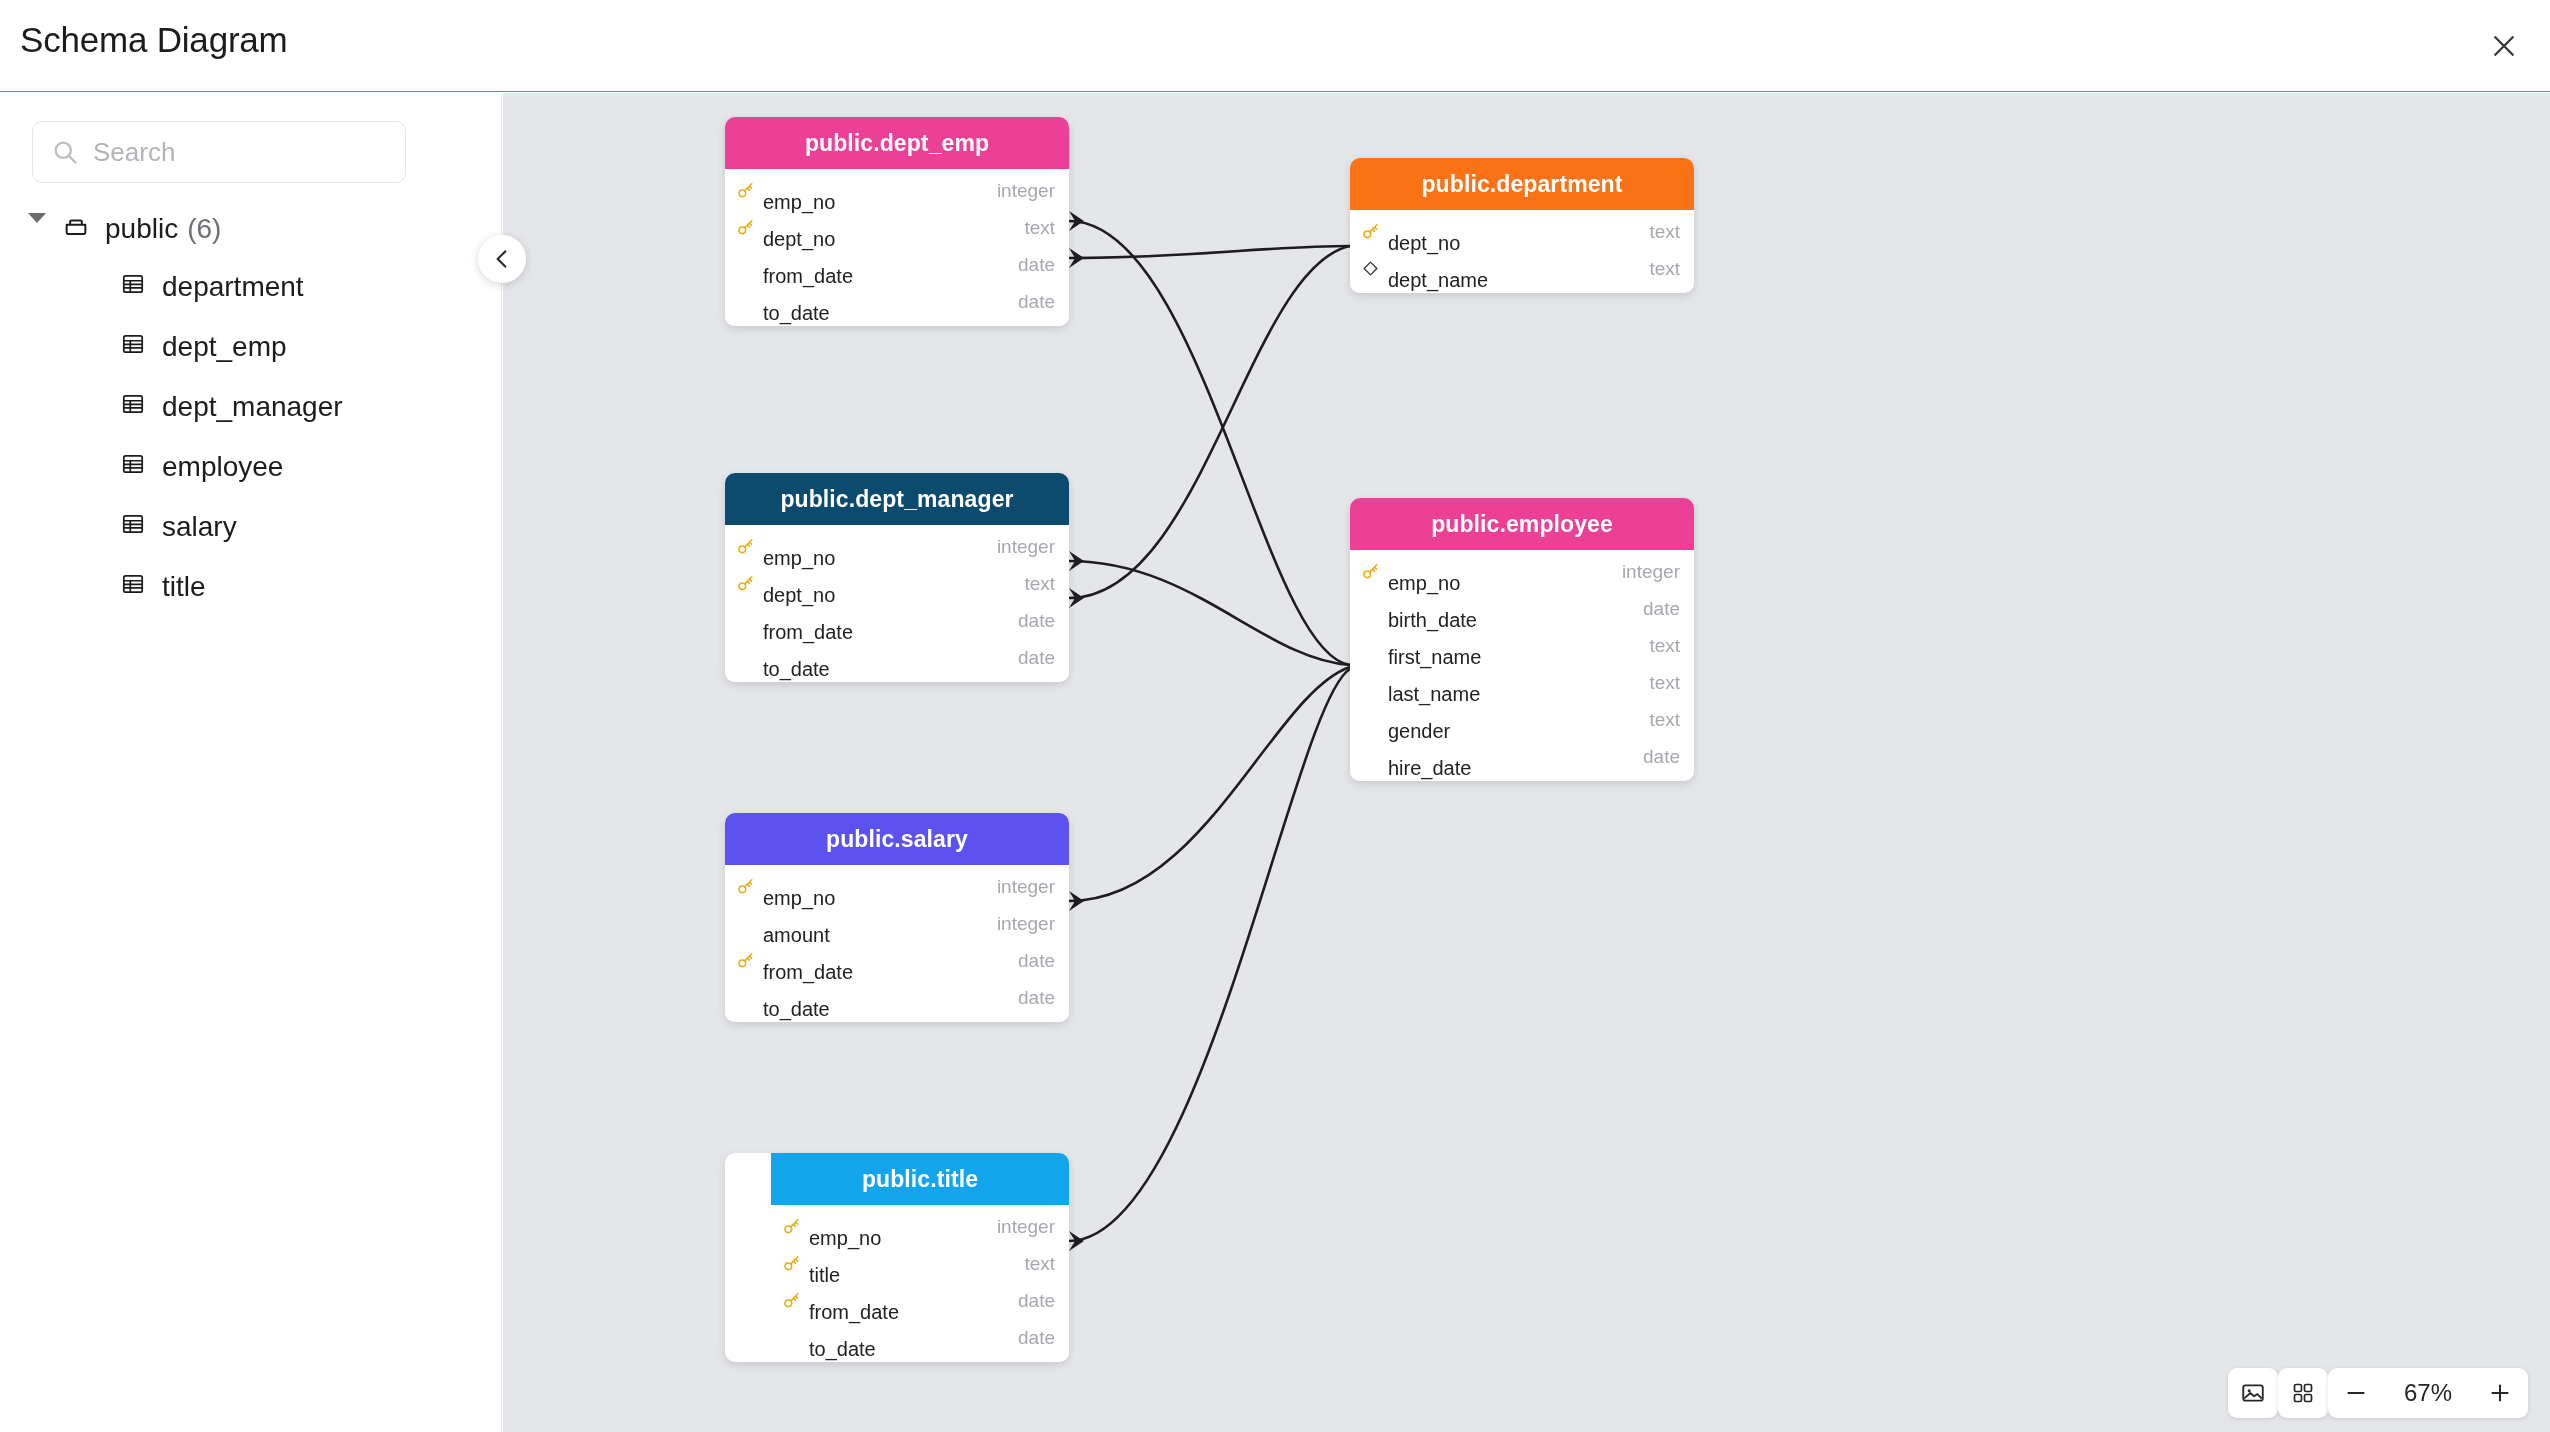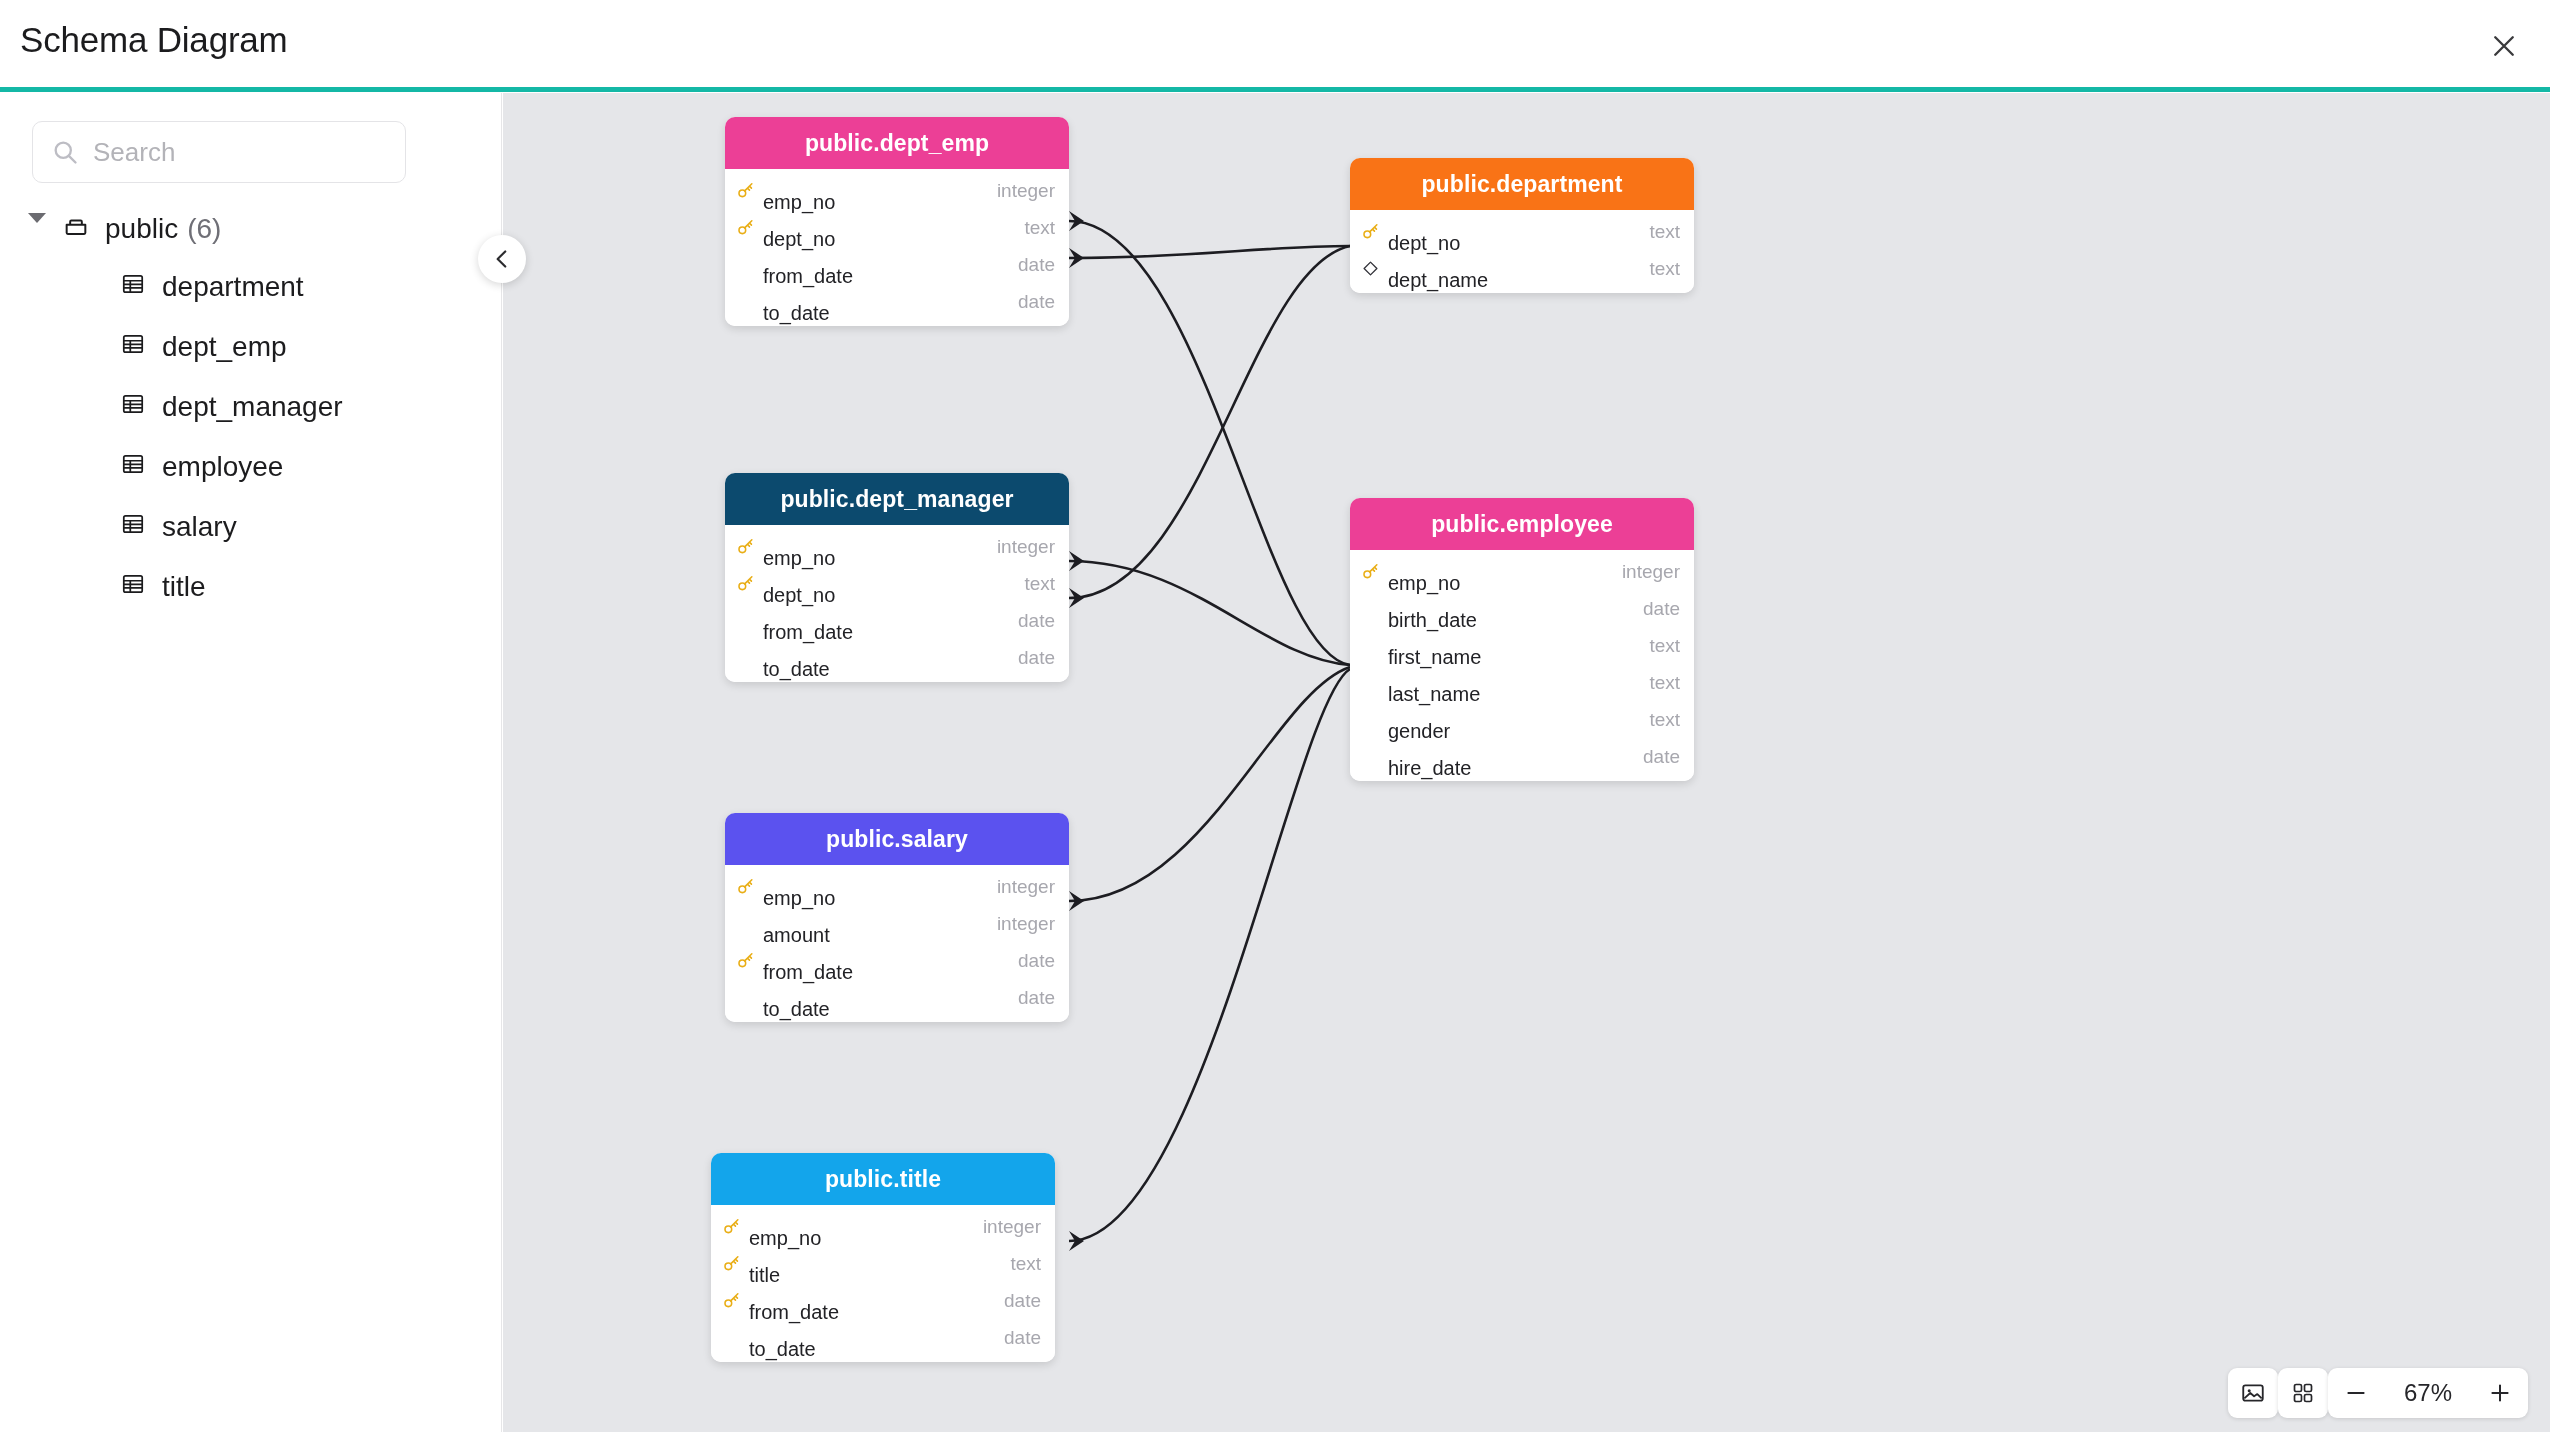--- a/index.html
+++ b/index.html
@@ -8,21 +8,21 @@
     font-family: "Liberation Sans", sans-serif;
     background: #ffffff;
     overflow: hidden;
   }
 
   
   .header {
     position: absolute; top: 0; left: 0;
     width: 2550px; height: 92px;
     background: #ffffff;
-    border-bottom: 5px solid #14b8a6;
+    border-bottom: 1px solid #14b8a6;
   }
   .header-title {
     position: absolute; left: 20px; top: 20px;
     font-size: 35px; font-weight: 400; color: #1c1c1e;
     letter-spacing: -0.2px;
   }
   .close-btn {
     position: absolute; right: 20px; top: 20px;
     width: 52px; height: 52px;
     display: flex; align-items: center; justify-content: center;
@@ -426,21 +426,21 @@
             <span class="field-name">from_date</span>
             <span class="field-type">date</span>
           </div>
           <div class="field">
             <span class="field-icon"></span>
             <span class="field-name">to_date</span>
             <span class="field-type">date</span>
           </div>
         </div>
       </div>
-      <div class="node" style="left: 208px; top: 1060px;">
+      <div class="node" style="left: 222px; top: 1060px; padding-left: 46px;">
         <div class="node-header" style="background:#13a5eb">public.title</div>
         <div class="node-body">
           <div class="field">
             <span class="field-icon">
               <svg width="19" height="19" viewBox="0 0 24 24" fill="none" stroke="#e9ae16" stroke-width="2" stroke-linecap="round" stroke-linejoin="round">
                 <circle cx="8" cy="15.5" r="4.2"></circle>
                 <path d="M11 12.5 L20 3.5 M17 6.5 L19.5 9 M14.5 9 L17 11.5"></path>
               </svg>
             </span>
             <span class="field-name">emp_no</span>

